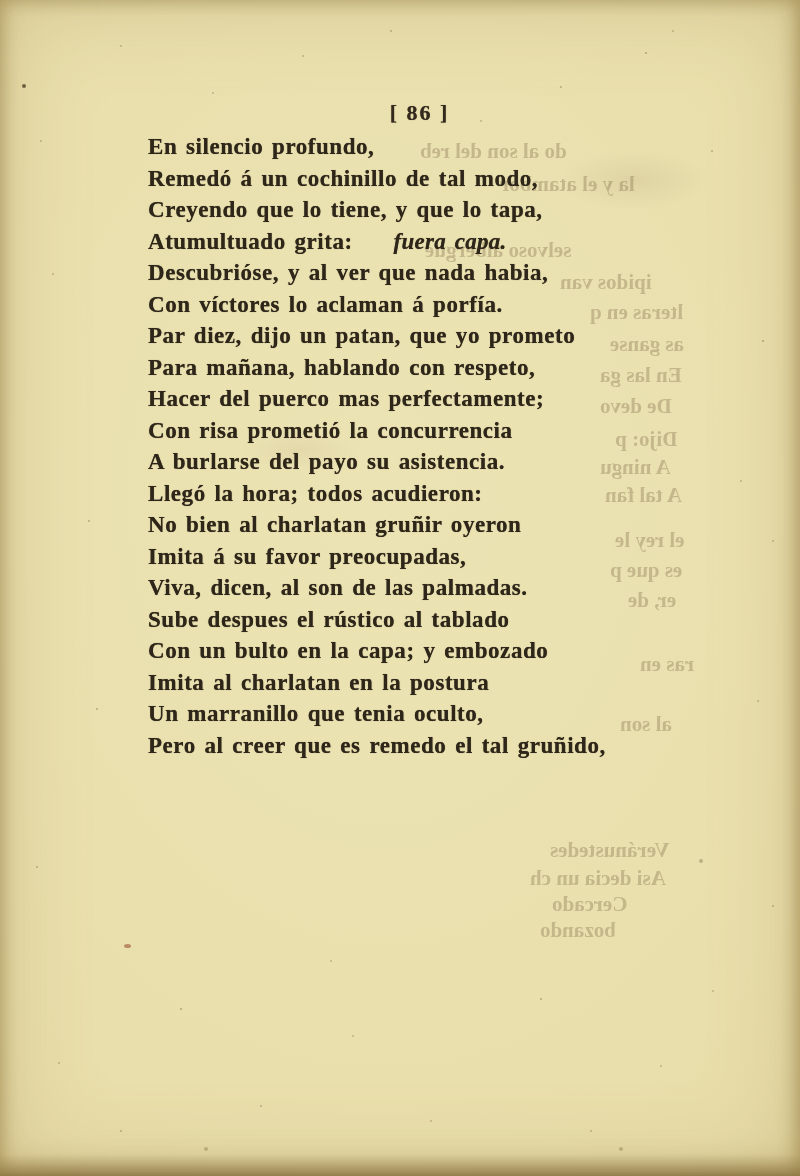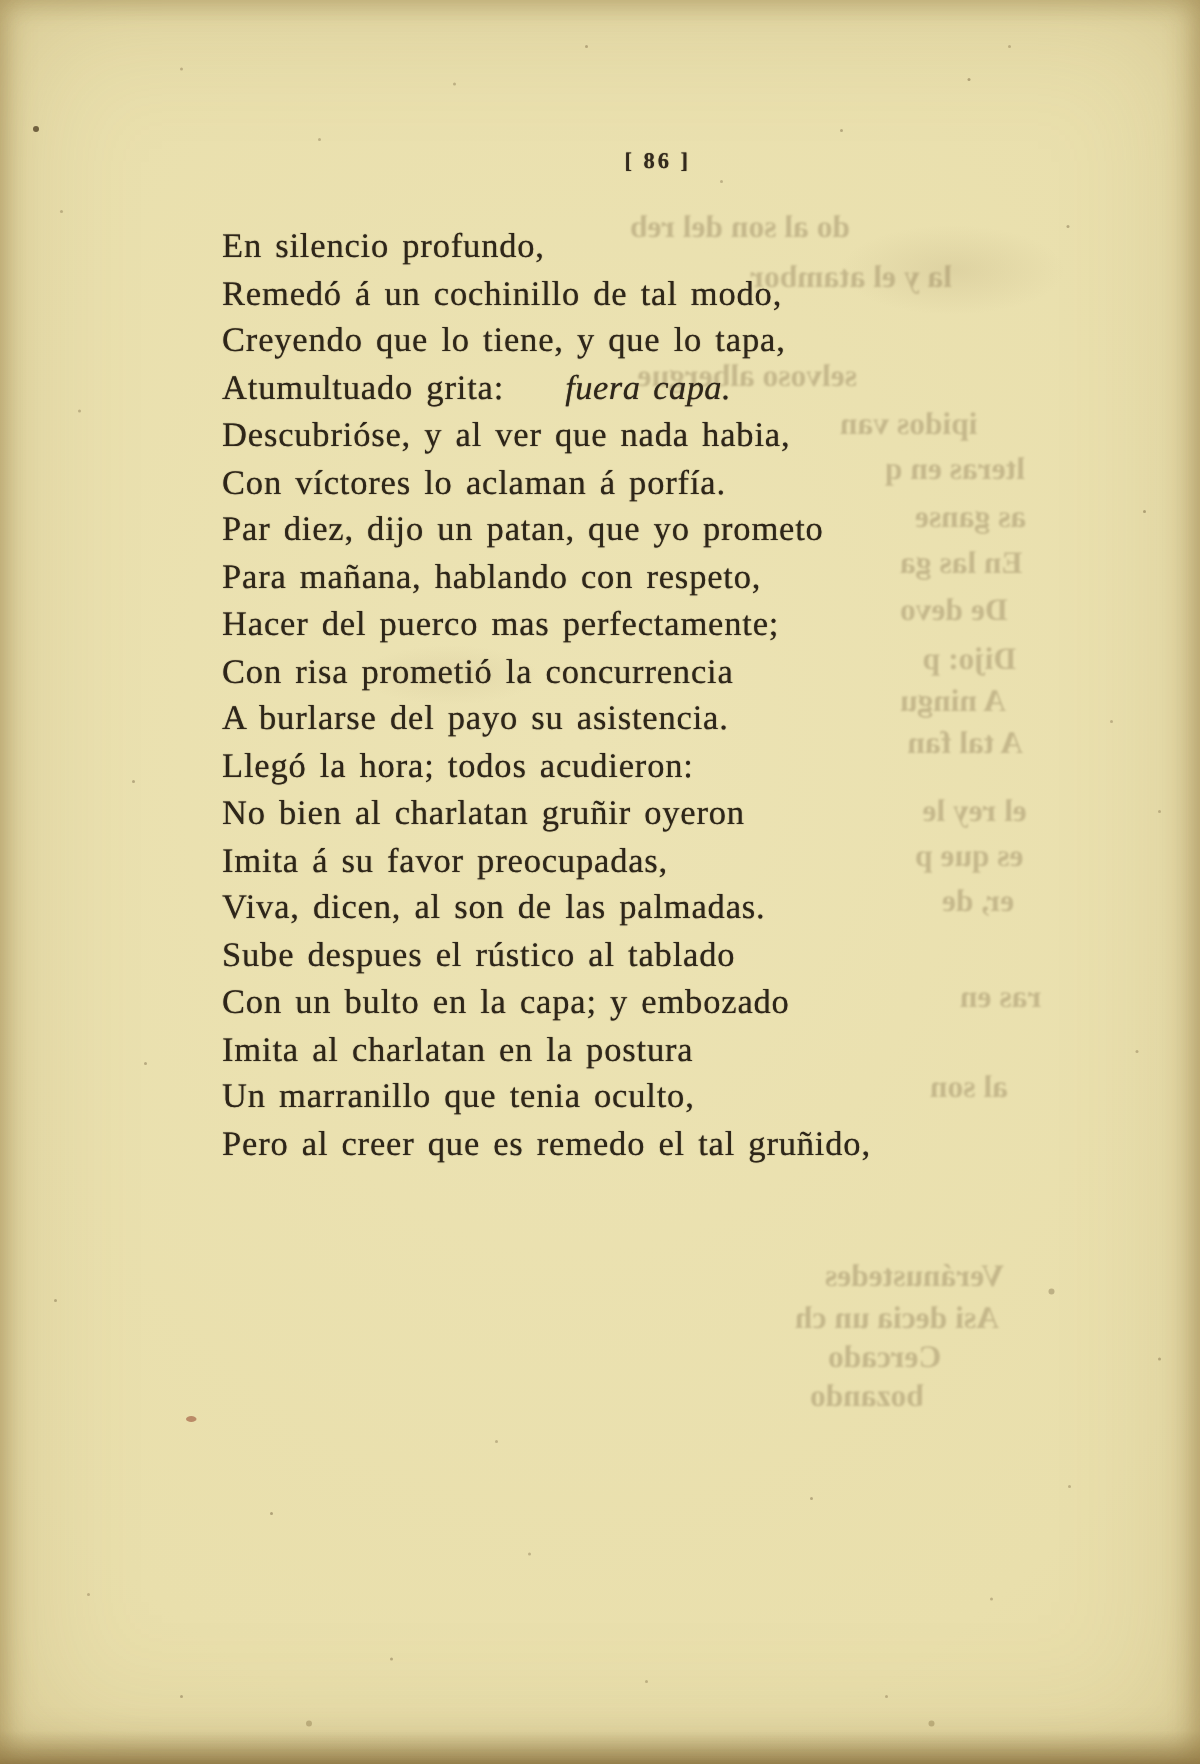--- a/index.html
+++ b/index.html
@@ -22,27 +22,27 @@
       inset 4px 0 14px rgba(150,125,70,.16),
       inset 0 6px 16px rgba(150,125,70,.15);
   }
   .edge-bottom{
     position:absolute;left:0;right:0;bottom:0;height:22px;pointer-events:none;
     background:linear-gradient(to bottom,
       rgba(110,85,38,0) 0%, rgba(110,85,38,.18) 45%,
       rgba(100,75,32,.34) 80%, rgba(88,64,26,.48) 100%);
   }
   .page-number{
-    position:absolute;top:100px;left:391px;width:95px;text-align:center;
-    font-weight:700;font-size:15px;color:#332a1d;letter-spacing:2px;
+    position:absolute;top:100px;left:372px;width:95px;text-align:center;
+    font-weight:700;font-size:22px;color:#332a1d;letter-spacing:2px;
     text-shadow:0 0 .7px rgba(50,40,25,.75);
   }
   .poem{
-    position:absolute;top:148px;left:148px;width:610px;
-    font-weight:400;font-size:23px;line-height:31.5px;
+    position:absolute;top:131px;left:148px;width:610px;
+    font-weight:700;font-size:23px;line-height:31.5px;
     color:#2e2619;letter-spacing:.55px;word-spacing:2.5px;
   }
   .poem-line{white-space:nowrap;text-shadow:0 0 .7px rgba(46,38,25,.8);}
   .seg-italic{font-style:italic;letter-spacing:.3px;margin-left:32px;}
   .bleed-layer{position:absolute;inset:0;pointer-events:none;}
   .bleed{
     position:absolute;font-weight:700;font-size:21px;white-space:nowrap;
     color:#8d7b55;opacity:.40;transform:scaleX(-1);filter:blur(.7px);
   }
   .speckles{

